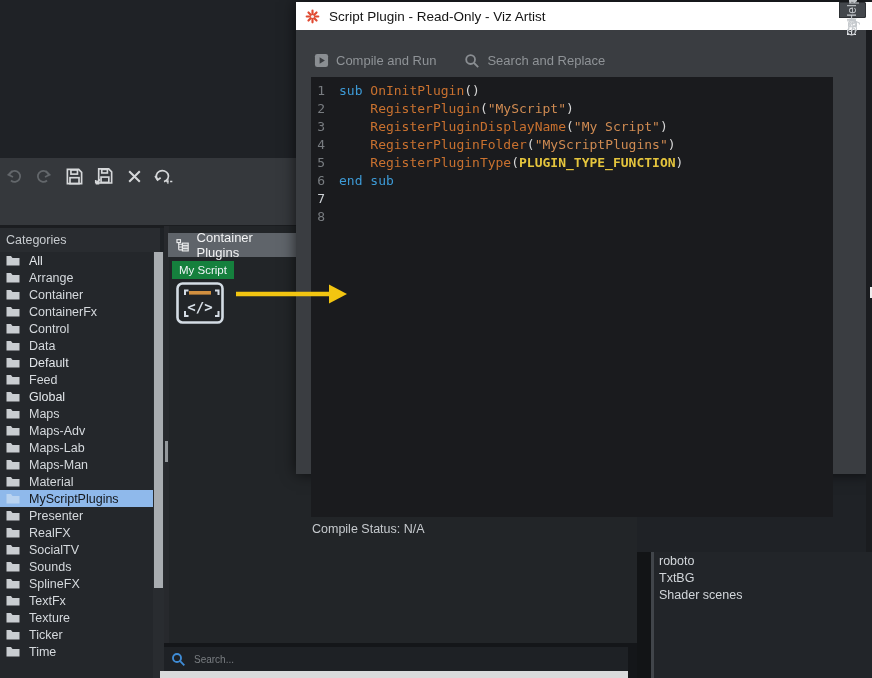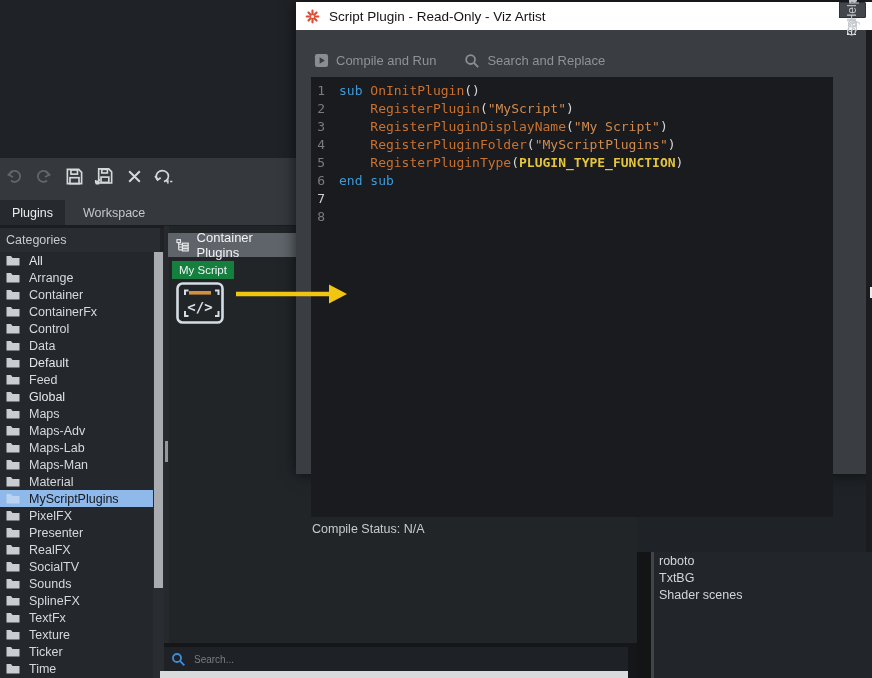--- a/index.html
+++ b/index.html
@@ -137,24 +137,20 @@
       </div>
       <div class="tbtn">
         <svg width="20" height="18" viewBox="0 0 18 16" fill="none" stroke="#D6D8DA" stroke-width="1.6">
           <path d="M3 11 A 5.5 5 0 1 1 9 13"></path>
           <path d="M1 8 L3.2 11.5 L6 9.5"></path>
           <path d="M11 13 h2 M14.5 13 h2" stroke-width="1.4"></path>
           <path d="M12.5 11 v4" stroke-width="1.1"></path>
         </svg>
       </div>
     </div>
-    <div class="tab-row">
-      <div class="app-tab active">Plugins</div>
-      <div class="app-tab">Workspace</div>
-    </div>
   </div>
   <div class="dark-line"></div>
 
   <div class="cat-header">Categories</div>
   <div class="cat-list" id="cat-list">
       <div class="cat-row bold">
         <svg width="14" height="11" viewBox="0 0 14 11">
     <path d="M0.5 1 H5 L6.5 3 H13.5 V10.5 H0.5 Z" fill="#C9CDD1"></path>
   </svg>
         <span>All</span>
@@ -235,26 +231,20 @@
         <svg width="14" height="11" viewBox="0 0 14 11">
     <path d="M0.5 1 H5 L6.5 3 H13.5 V10.5 H0.5 Z" fill="#C9CDD1"></path>
   </svg>
         <span>Material</span>
       </div>
       <div class="cat-row selected">
         <svg width="14" height="11" viewBox="0 0 14 11">
     <path d="M0.5 1 H5 L6.5 3 H13.5 V10.5 H0.5 Z" fill="#B9D3F0"></path>
   </svg>
         <span>MyScriptPlugins</span>
-      </div>
-      <div class="cat-row">
-        <svg width="14" height="11" viewBox="0 0 14 11">
-    <path d="M0.5 1 H5 L6.5 3 H13.5 V10.5 H0.5 Z" fill="#C9CDD1"></path>
-  </svg>
-        <span>PixelFX</span>
       </div>
       <div class="cat-row">
         <svg width="14" height="11" viewBox="0 0 14 11">
     <path d="M0.5 1 H5 L6.5 3 H13.5 V10.5 H0.5 Z" fill="#C9CDD1"></path>
   </svg>
         <span>Presenter</span>
       </div>
       <div class="cat-row">
         <svg width="14" height="11" viewBox="0 0 14 11">
     <path d="M0.5 1 H5 L6.5 3 H13.5 V10.5 H0.5 Z" fill="#C9CDD1"></path>

